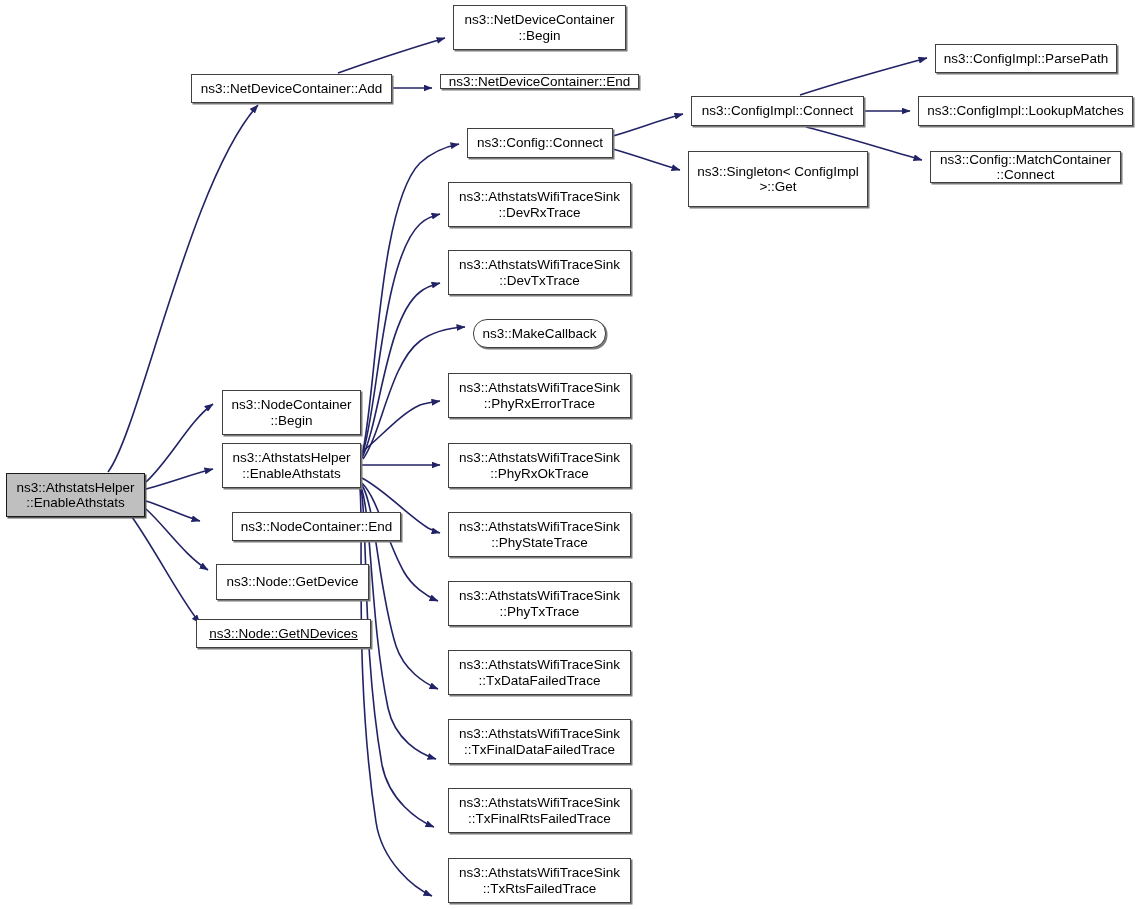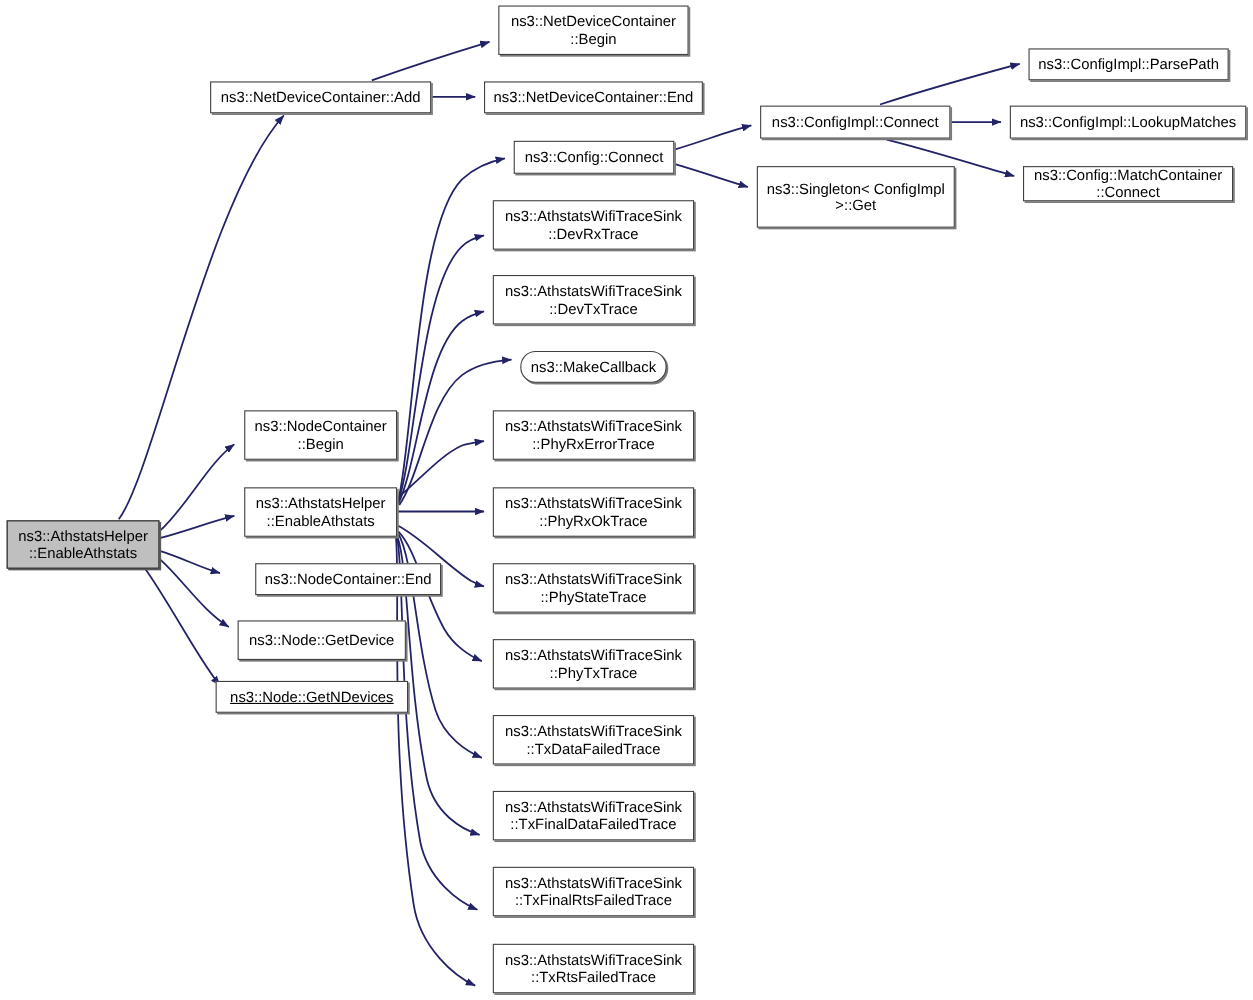--- a/index.html
+++ b/index.html
@@ -90,22 +90,22 @@
         <path d="M 864 111 L 910 111" fill="none" stroke="#222266" stroke-width="1.6" marker-end="url(#arrowhead)"></path>
         <path d="M 806 127 C 846 137 890 151 922 160" fill="none" stroke="#222266" stroke-width="1.6" marker-end="url(#arrowhead)"></path>
       </g>
   </svg>
   <div id="nodes-layer">
       <div class="node highlight" style="left: 6px; top: 473px; width: 139px; height: 44px;"><span class="node-label">ns3::AthstatsHelper
 ::EnableAthstats</span></div>
       <div class="node" style="left: 191px; top: 74px; width: 201px; height: 29px;"><span class="node-label">ns3::NetDeviceContainer::Add</span></div>
       <div class="node" style="left: 453px; top: 5px; width: 173px; height: 45px;"><span class="node-label">ns3::NetDeviceContainer
 ::Begin</span></div>
-      <div class="node" style="left: 440px; top: 74px; width: 199px; height: 29px;"><span class="node-label">ns3::NetDeviceContainer::End</span></div>
-      <div class="node" style="left: 222px; top: 373px; width: 139px; height: 45px;"><span class="node-label">ns3::NodeContainer
+      <div class="node" style="left: 440px; top: 74px; width: 199px; height: 15px;"><span class="node-label">ns3::NetDeviceContainer::End</span></div>
+      <div class="node" style="left: 222px; top: 390px; width: 139px; height: 45px;"><span class="node-label">ns3::NodeContainer
 ::Begin</span></div>
       <div class="node" style="left: 222px; top: 443px; width: 139px; height: 45px;"><span class="node-label">ns3::AthstatsHelper
 ::EnableAthstats</span></div>
       <div class="node" style="left: 208px; top: 512px; width: 169px; height: 29px; margin-left: 24px;"><span class="node-label">ns3::NodeContainer::End</span></div>
       <div class="node" style="left: 216px; top: 564px; width: 153px; height: 36px;"><span class="node-label">ns3::Node::GetDevice</span></div>
       <div class="node" style="left: 196px; top: 619px; width: 175px; height: 29px; text-decoration: underline;"><span class="node-label">ns3::Node::GetNDevices</span></div>
       <div class="node" style="left: 467px; top: 128px; width: 146px; height: 30px;"><span class="node-label">ns3::Config::Connect</span></div>
       <div class="node" style="left: 448px; top: 182px; width: 183px; height: 45px;"><span class="node-label">ns3::AthstatsWifiTraceSink
 ::DevRxTrace</span></div>
       <div class="node" style="left: 448px; top: 250px; width: 183px; height: 45px;"><span class="node-label">ns3::AthstatsWifiTraceSink

